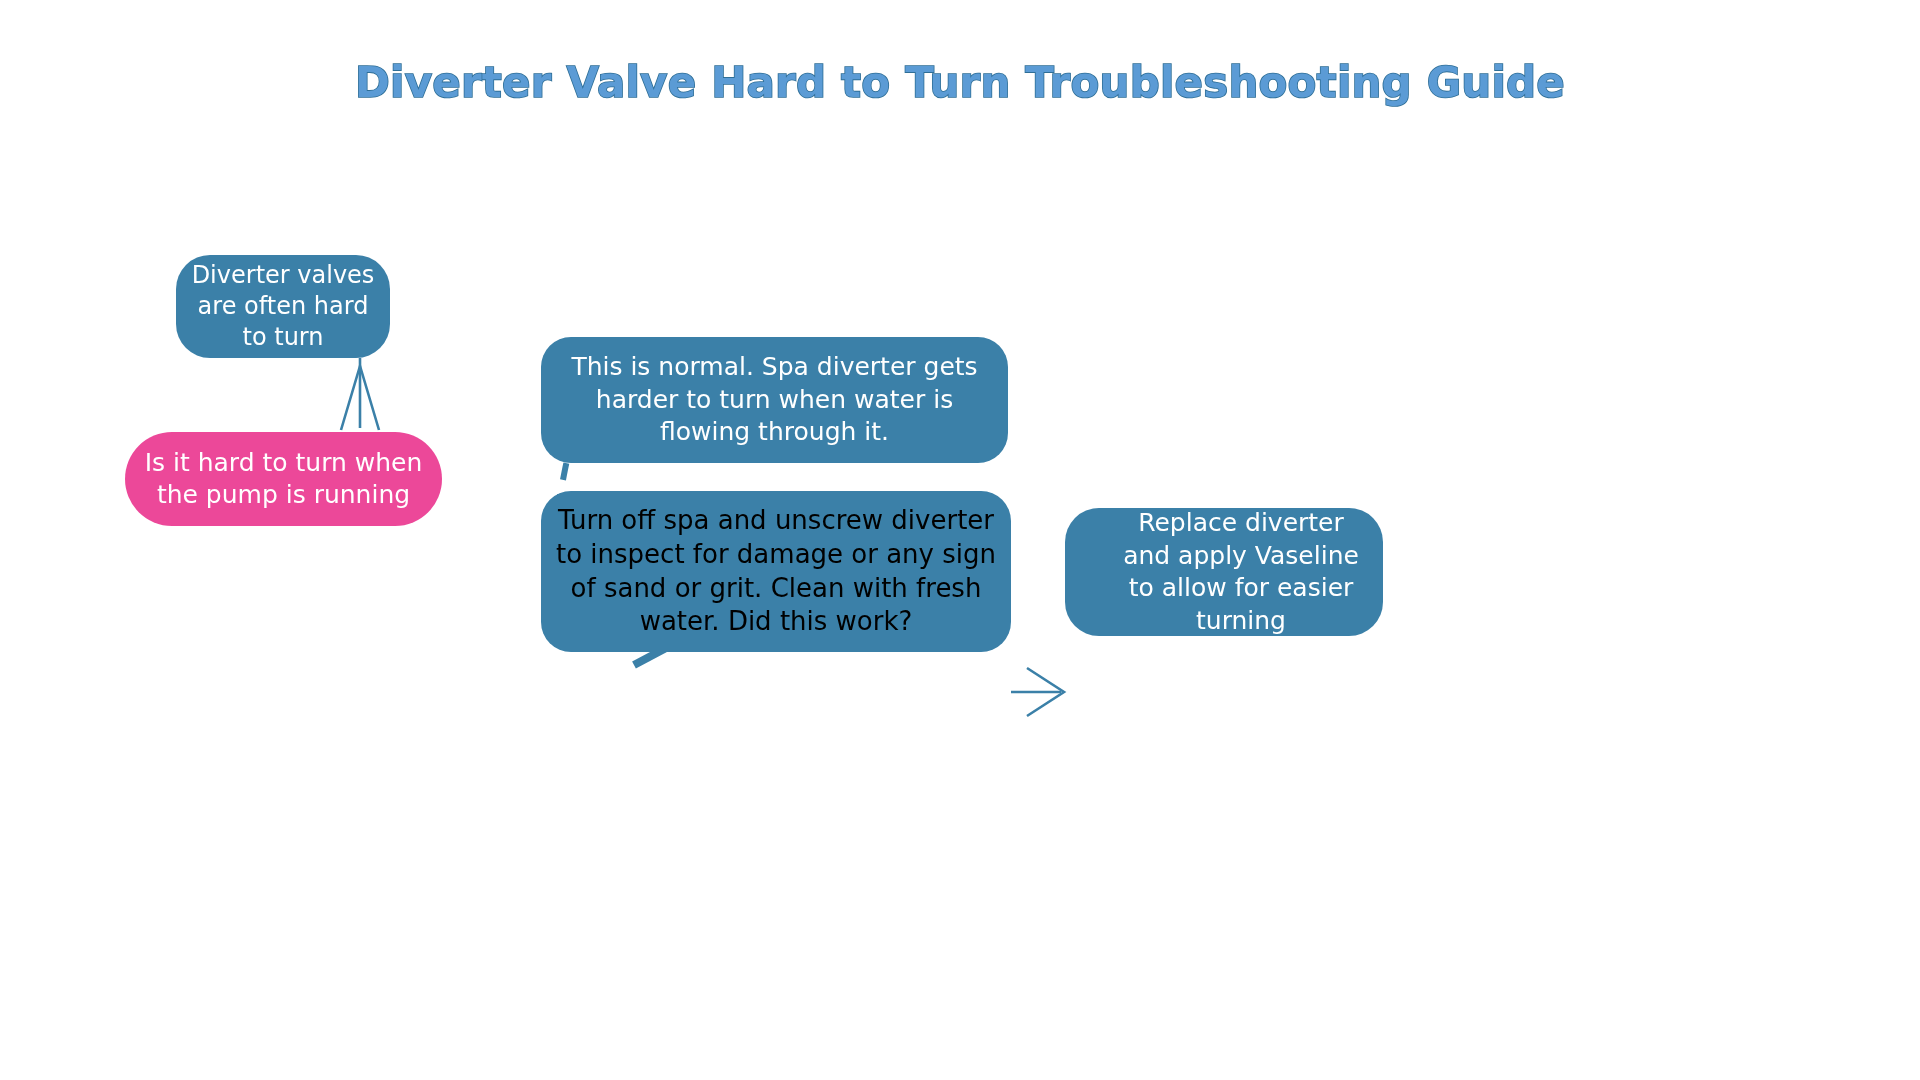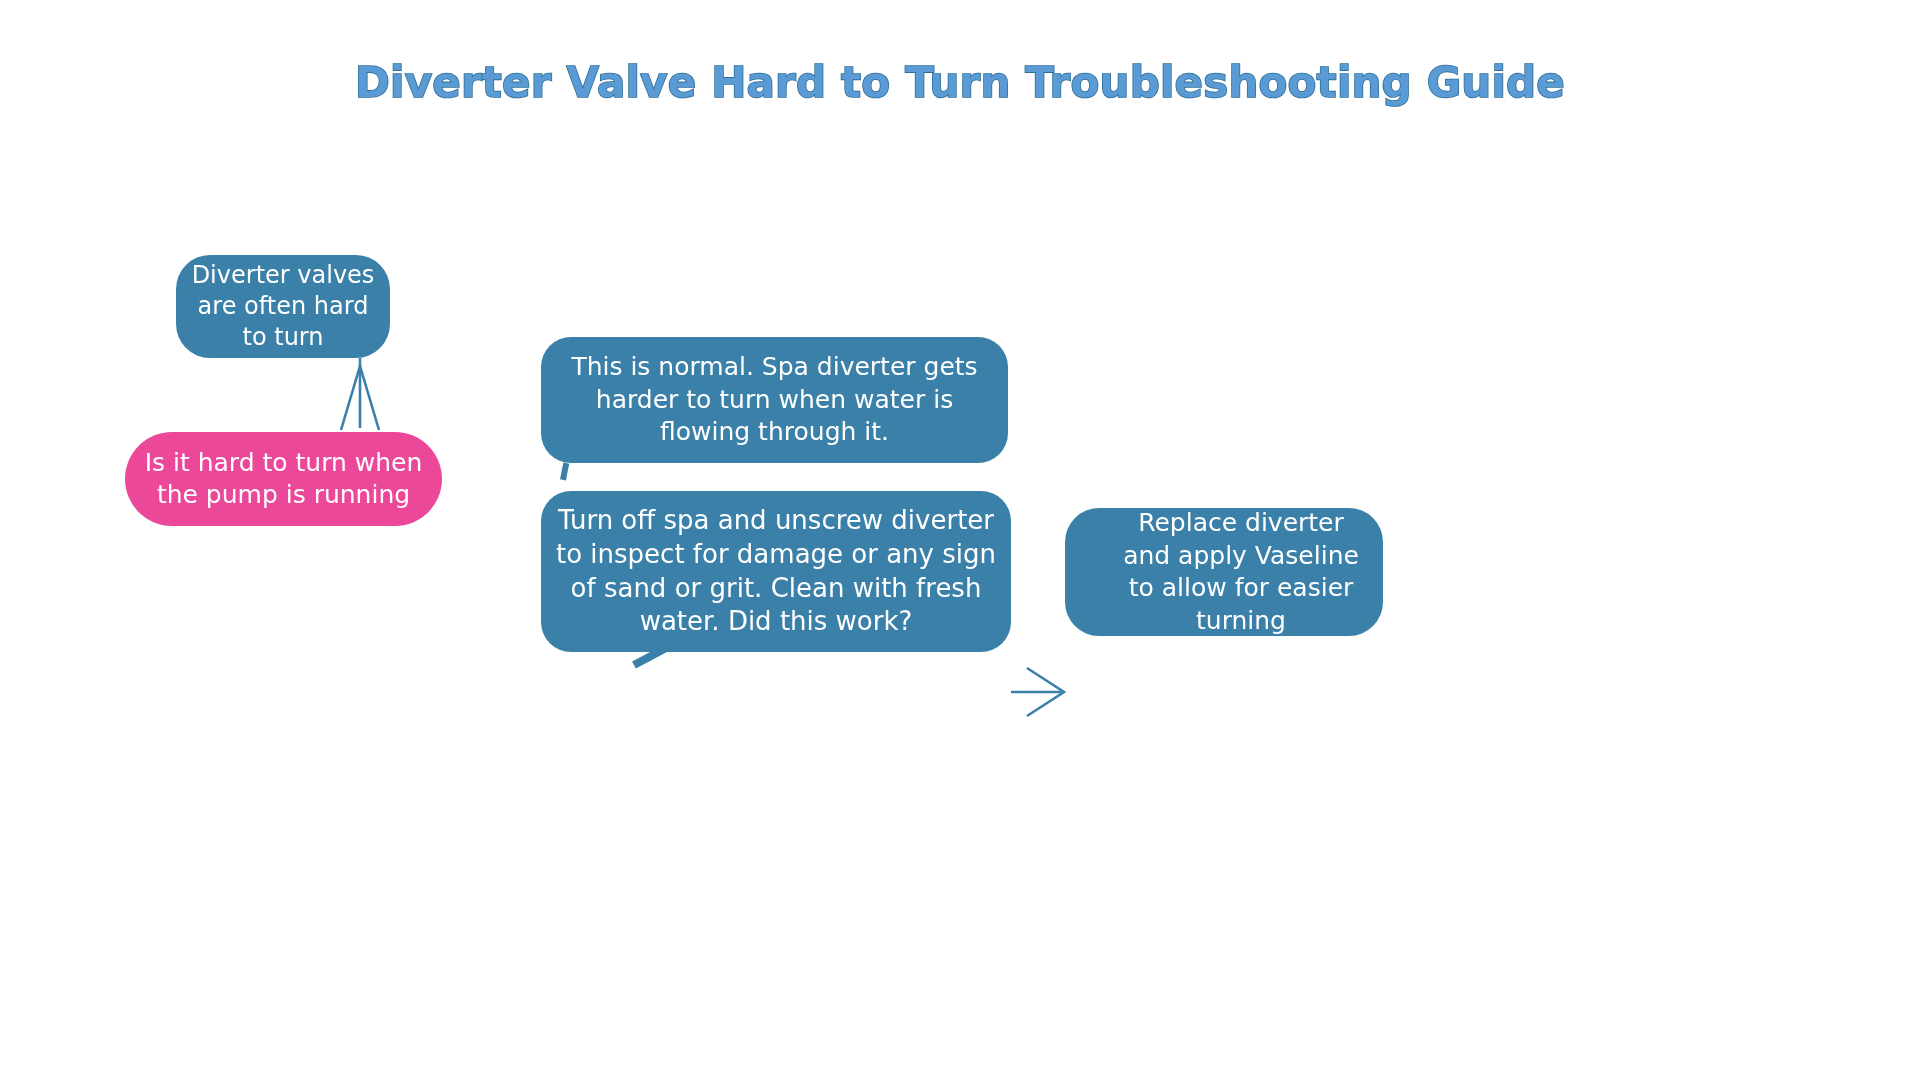--- a/index.html
+++ b/index.html
@@ -139,21 +139,21 @@
   </div>
 
   <div class="node" id="node-question" style="background: #ec4899; color: rgb(255, 255, 255);">
     <span class="node-text">Is it hard to turn when the pump is running</span>
   </div>
 
   <div class="node" id="node-normal" style="background: rgb(59, 128, 168); color: rgb(255, 255, 255);">
     <span class="node-text">This is normal. Spa diverter gets harder to turn when water is flowing through it.</span>
   </div>
 
-  <div class="node" id="node-inspect" style="background: rgb(59, 128, 168); color: #ffffff;">
+  <div class="node" id="node-inspect" style="background: rgb(59, 128, 168); color: #000000;">
     <span class="node-text">Turn off spa and unscrew diverter to inspect for damage or any sign of sand or grit. Clean with fresh water. Did this work?</span>
   </div>
 
   <div class="node" id="node-replace" style="background: rgb(59, 128, 168); color: rgb(255, 255, 255); padding-left: 48px;">
     <span class="node-text">Replace diverter and apply Vaseline to allow for easier turning</span>
   </div>
 
 </div>
 
 </body></html>

